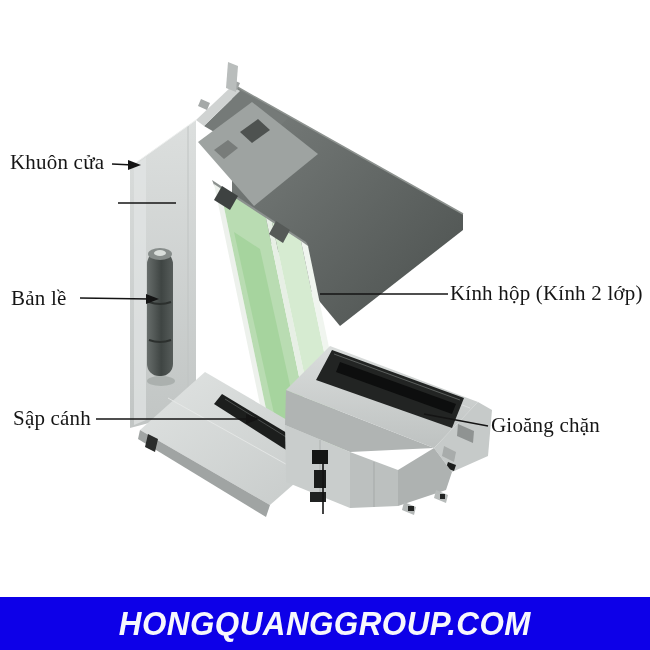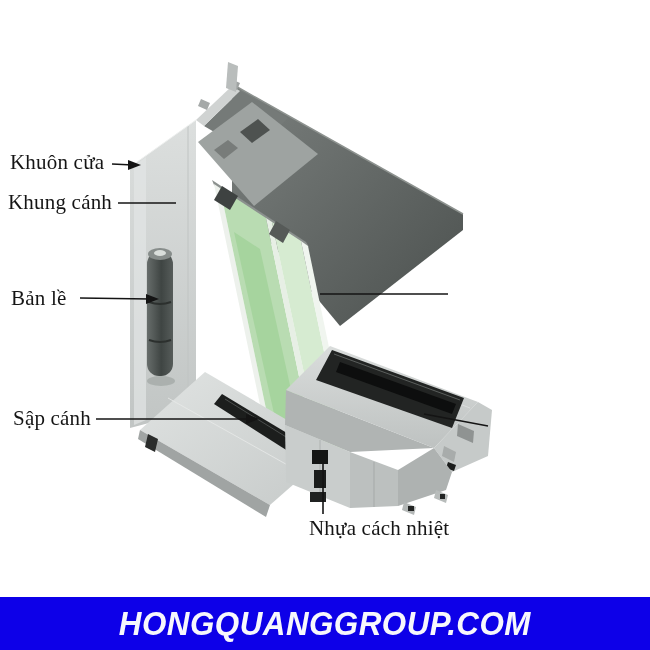--- a/index.html
+++ b/index.html
@@ -151,22 +151,22 @@
       <polygon points="159,299 146,294 146,304" stroke="none" fill="#141414"></polygon>
       <line x1="96" y1="419" x2="250" y2="419"></line>
       <polygon points="259,419 246,414 246,424" stroke="none" fill="#141414"></polygon>
       <line x1="320" y1="294" x2="448" y2="294"></line>
       <line x1="424" y1="414" x2="488" y2="426"></line>
       <line x1="323" y1="462" x2="323" y2="514"></line>
     </g>
   </svg>
 
   <div class="lbl" style="left:10px;top:151px">Khuôn cửa</div>
-  <div class="lbl" style="left:8px;top:191px">Khung cánh</div>
   <div class="lbl" style="left:11px;top:287px">Bản lề</div>
   <div class="lbl" style="left:13px;top:407px">Sập cánh</div>
-  <div class="lbl" style="left:309px;top:517px">Nhựa cách nhiệt</div>
+  <div class="lbl" style="left:450px;top:282px">Kính hộp (Kính 2 lớp)</div>
+  <div class="lbl" style="left:491px;top:414px">Gioăng chặn</div>
 
   <div id="banner" style="background:#0d00e8;color:#f7f7fc;">
     <span>HONGQUANGGROUP.COM</span>
   </div>
 
 </div>
 
 </body></html>

